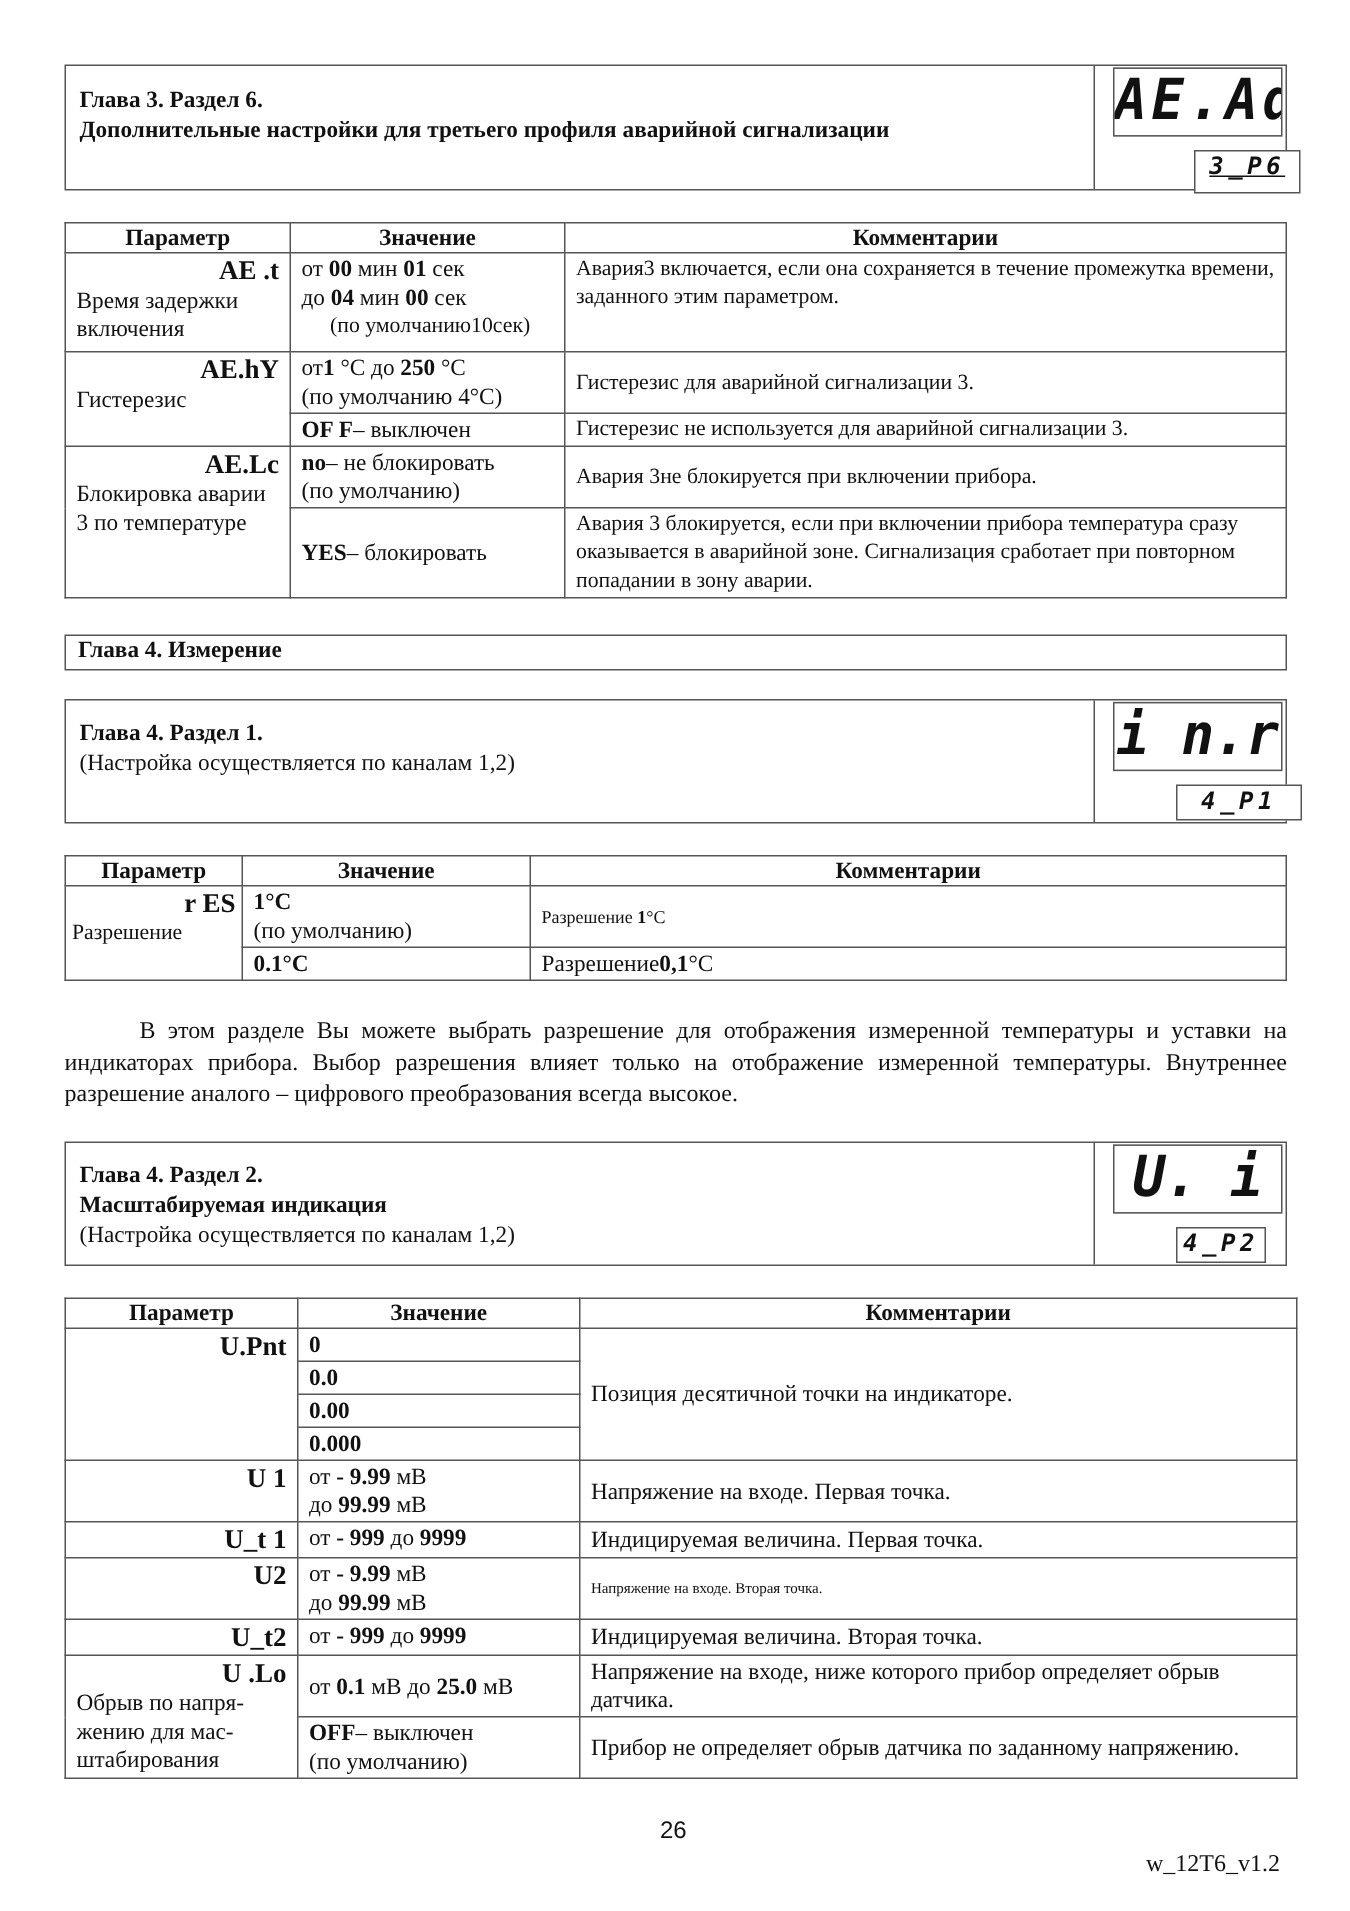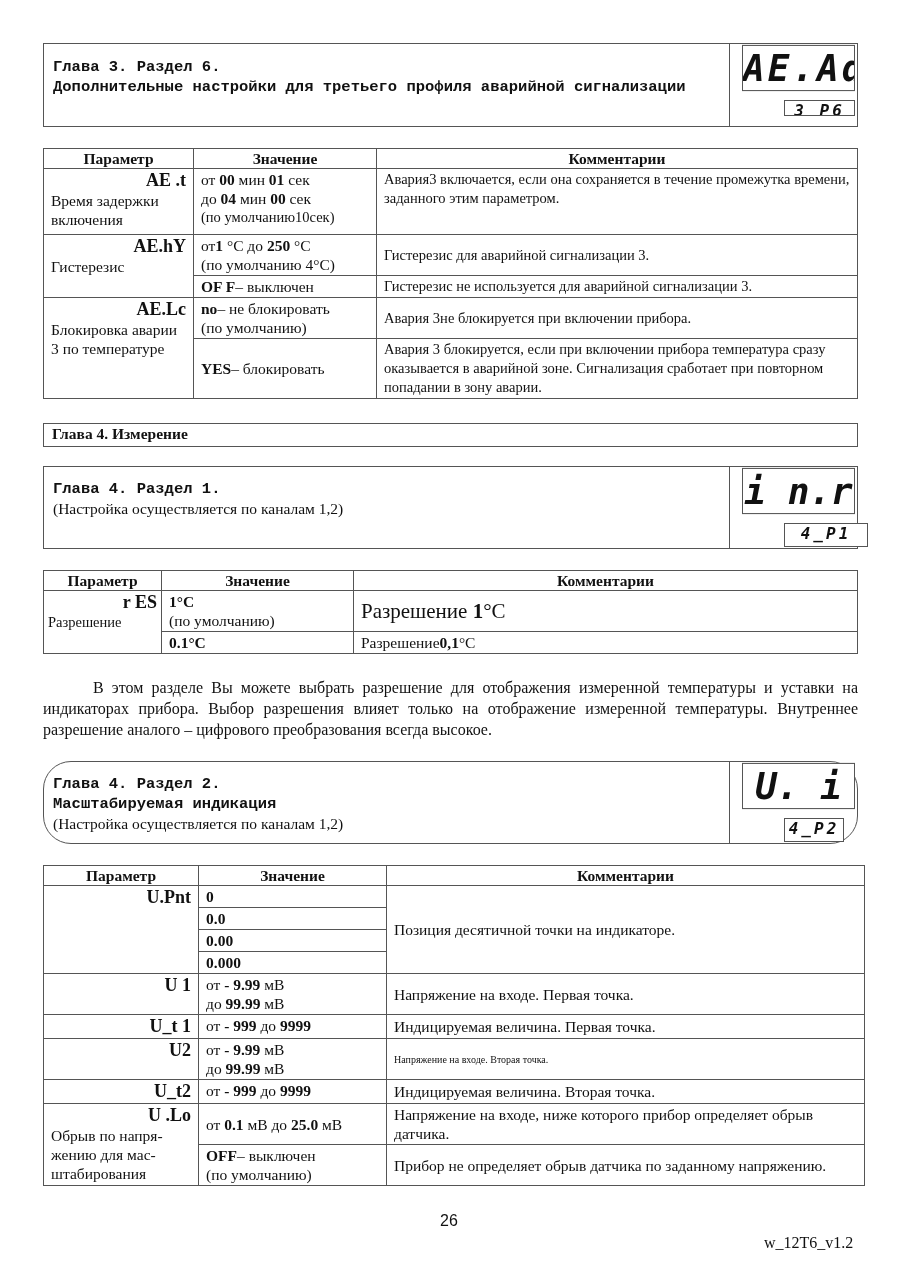--- a/index.html
+++ b/index.html
@@ -4,21 +4,21 @@
 <style>
   html, body { margin: 0; padding: 0; background: #ffffff; }
   body {
     width: 900px; height: 1274px; position: relative; overflow: hidden;
     font-family: "Liberation Serif", serif; color: #111;
   }
   .sec-box {
     position: absolute; border: 1px solid #555; box-sizing: border-box; background: #fff;
   }
   .sec-text { position: absolute; left: 9px; font-size: 15.5px; line-height: 20px; }
-  .sec-text .b { font-weight: bold; font-family: Liberation Mono, monospace; }
+  .sec-text .b { font-weight: bold; }
   .led-col {
     position: absolute; top: 0; bottom: 0; border-left: 1px solid #555; box-sizing: border-box;
   }
   .led-main, .led-sub {
     position: absolute; border: 1px solid #555; background: #fff; box-sizing: border-box;
     font-family: "DejaVu Sans Mono", monospace; font-style: italic; color: #111;
     text-align: center; letter-spacing: 3px; overflow: hidden;
   }
   .led-main { font-size: 36px; line-height: 42px; font-weight: bold; transform: scaleY(1.05); }
   .led-sub { font-size: 16px; line-height: 20px; font-weight: bold; }
@@ -44,21 +44,21 @@
 </head>
 <body>
 
 <div class="sec-box" style="left:43px; top:43px; width:815px; height:84px;">
   <div class="sec-text" style="top:13px;">
     <div class="b">Глава 3. Раздел 6.</div>
     <div class="b">Дополнительные настройки для третьего профиля аварийной сигнализации</div>
   </div>
   <div class="led-col" style="left:685px; right:0;">
     <div class="led-main" style="left:12px; top:2px; width:113px; height:44px;">AE.Ad</div>
-    <div class="led-sub" style="left:54px; top:56px; width:71px; height:16px;">3_P6</div>
+    <div class="led-sub" style="left:66px; top:56px; width:71px; height:29px;text-decoration:underline;">3_P6</div>
   </div>
 </div>
 
 <table class="t" style="left:43px; top:148px; width:815px;">
   <colgroup>
       <col style="width:150px">
       <col style="width:183px">
       <col>
     </colgroup>
   <tbody>
@@ -68,21 +68,21 @@
     <th>Комментарии</th>
   </tr>
   <tr style="height:66px;">
     <td class="p">
       <span class="code">AE .t</span>
       <span class="desc">Время задержки включения</span>
     </td>
     <td>
       <div><span>от </span><b>00</b><span> мин </span><b>01</b><span> сек</span></div>
       <div><span>до </span><b>04</b><span> мин </span><b>00</b><span> сек</span></div>
-      <div style="font-size:14.5px;">(по умолчанию10сек)</div>
+      <div style="font-size:14.5px;margin-left:19px;">(по умолчанию10сек)</div>
     </td>
     <td class="c" style="vertical-align:top;">Авария3 включается, если она сохраняется в течение промежутка времени, заданного этим параметром.</td>
   </tr>
   <tr>
     <td class="p" rowspan="2">
       <span class="code">AE.hY</span>
       <span class="desc">Гистерезис</span>
     </td>
     <td>
       <div><span>от</span><b>1</b><span> °С до </span><b>250</b><span> °С</span></div>
@@ -139,32 +139,32 @@
   </tr>
   <tr>
     <td class="p" rowspan="2" style="padding:1px 4px;">
       <span class="code">r ES</span>
       <span class="desc" style="font-size:14.5px;">Разрешение</span>
     </td>
     <td>
       <div class="b">1°C</div>
       <div>(по умолчанию)</div>
     </td>
-    <td class="c" style="font-size:21px;"><span>Разрешение </span><b>1</b><span>°С</span></td>
+    <td class="c" style="font-size:12px;"><span>Разрешение </span><b>1</b><span>°С</span></td>
   </tr>
   <tr>
     <td class="b">0.1°C</td>
     <td class="c" style="font-size:15.5px;"><span>Разрешение</span><b>0,1</b><span>°С</span></td>
   </tr>
 </tbody>
   </table>
 
 <div class="para" style="top:677px;">В этом разделе Вы можете выбрать разрешение для отображения измеренной температуры и уставки на индикаторах прибора. Выбор разрешения влияет только на отображение измеренной температуры. Внутреннее разрешение аналого – цифрового преобразования всегда высокое.</div>
 
-<div class="sec-box" style="left:43px; top:761px; width:815px; height:83px;border-radius:28px;">
+<div class="sec-box" style="left:43px; top:761px; width:815px; height:83px;">
   <div class="sec-text" style="top:12px;">
     <div class="b">Глава 4. Раздел 2.</div>
     <div class="b">Масштабируемая индикация</div>
     <div>(Настройка осуществляется по каналам 1,2)</div>
   </div>
   <div class="led-col" style="left:685px; right:0;">
     <div class="led-main" style="left:12px; top:2px; width:113px; height:44px; letter-spacing:0;">U. i n</div>
     <div class="led-sub" style="left:54px; top:56px; width:60px; height:24px;">4_P2</div>
   </div>
 </div>

